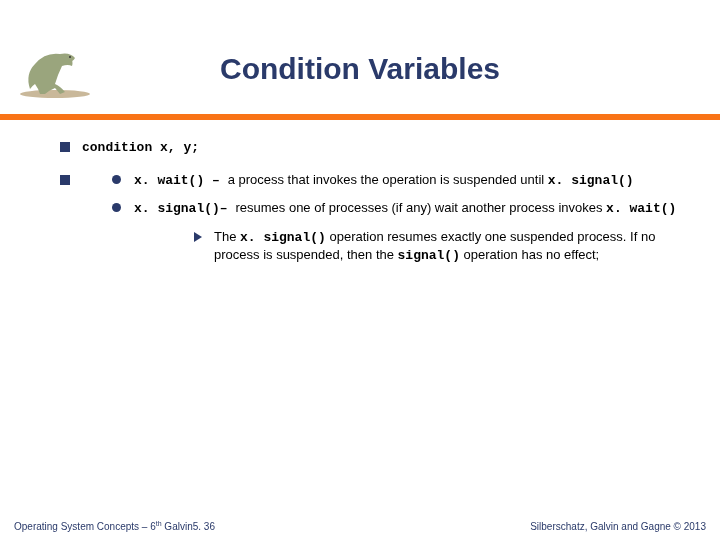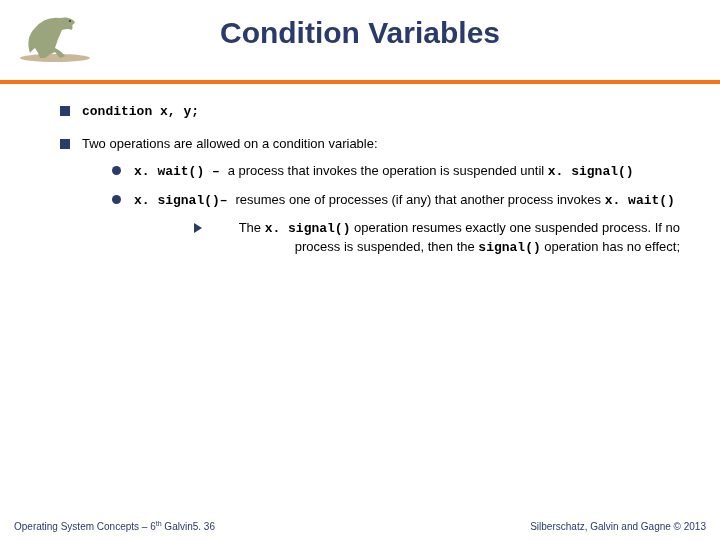--- a/index.html
+++ b/index.html
@@ -7,21 +7,22 @@
     width: 720px;
     height: 540px;
     background: #fff;
     font-family: Arial, Helvetica, sans-serif;
     position: relative;
     overflow: hidden;
   }
   .header {
     position: relative;
     height: 84px;
-    border-bottom: 4px solid #f97316;
+    border-bottom: 6px solid #f97316;
+    margin-top: 36px;
   }
   .logo {
     position: absolute;
     left: 10px;
     top: 8px;
     width: 90px;
     height: 55px;
   }
   .title {
     text-align: center;
@@ -62,21 +63,20 @@
     top: 4px;
     width: 9px;
     height: 9px;
     background: #2a3a6a;
     border-radius: 50%;
   }
   .b3 {
     position: relative;
     padding-left: 20px;
     margin: 10px 0 10px 60px;
-    text-align: right;
   }
   .b3::before {
     content: "";
     position: absolute;
     left: 0;
     top: 4px;
     width: 0;
     height: 0;
     border-left: 8px solid #2a3a6a;
     border-top: 5px solid transparent;
@@ -115,28 +115,27 @@
   <div class="title">Condition Variables</div>
 </div>
 
 <div class="content">
 
   <div class="b1">
     <span class="mono">condition x, y;</span>
   </div>
 
   <div class="b1">
-    <span>Two operations are allowed on a condition variable:</span>
 
     <div class="b2">
       <span class="mono">x. wait()</span><span class="mono"> – </span><span>a process that invokes the operation is suspended until </span><span class="mono">x. signal()</span>
     </div>
 
     <div class="b2">
-      <span class="mono">x. signal()</span><span class="mono">– </span><span>resumes one of processes (if any) that another process invokes </span><span class="mono">x. wait()</span>
+      <span class="mono">x. signal()</span><span class="mono">– </span><span>resumes one of processes (if any) wait another process invokes </span><span class="mono">x. wait()</span>
 
       <div class="b3">
         <span>The </span><span class="mono">x. signal()</span><span> operation resumes exactly one suspended process. If no process is suspended, then the </span><span class="mono">signal()</span><span> operation has no effect;</span>
       </div>
     </div>
   </div>
 
 </div>
 
 <div class="footer">

